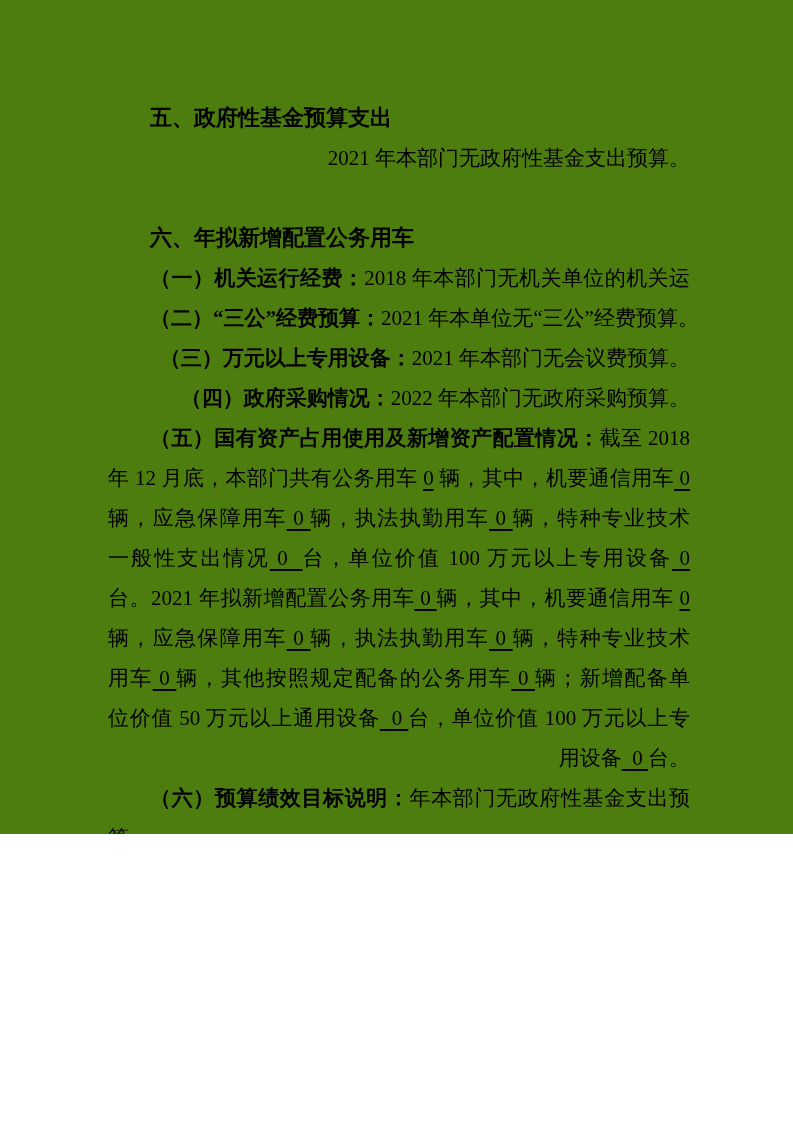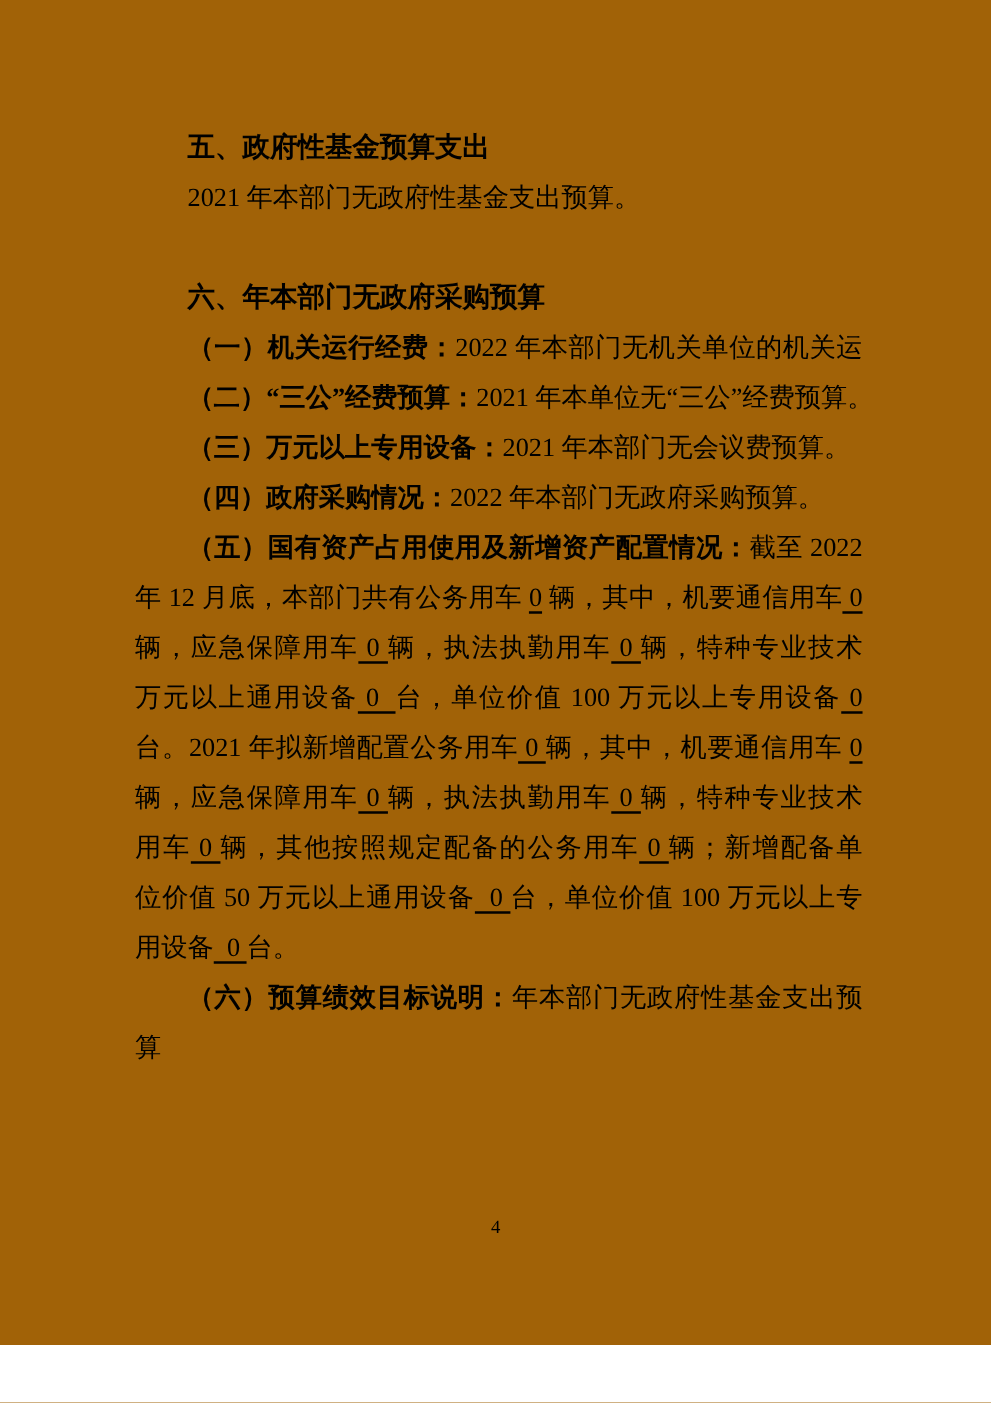--- a/index.html
+++ b/index.html
@@ -3,40 +3,40 @@
 <meta charset="utf-8">
 <style>
   html, body {
     margin: 0;
     padding: 0;
     background: #ffffff;
   }
   .page {
     position: relative;
     width: 793px;
-    height: 1076px;
-    background: #a16207;
+    height: 834px;
+    background: #4d7c0f;
     overflow: hidden;
     color: #000000;
     font-family: "Liberation Serif", "DejaVu Serif", serif;
   }
   .content {
     position: absolute;
     left: 108px;
     top: 98px;
     width: 582px;
   }
   .line {
     font-size: 21px;
     line-height: 40px;
     height: 40px;
     text-align: left;
     overflow: visible;
   }
-  .line.left { white-space: nowrap; }
+  .line.left { white-space: nowrap; text-align: right; }
   .line.just {
     text-align: justify;
     text-align-last: justify;
     text-justify: inter-ideograph;
   }
   .line.indent { text-indent: 42px; }
   .line.blank { height: 40px; }
   .run-h {
     font-family: "Liberation Sans", "DejaVu Sans", sans-serif;
     font-weight: bold;
@@ -62,29 +62,29 @@
   }
 </style>
 </head>
 <body>
 
 <div class="page">
   <div class="content">
       <div class="line indent"><span class="run-h">五、政府性基金预算支出</span></div>
       <div class="line indent left"><span class="run-n">2021 年本部门无政府性基金支出预算。</span></div>
       <div class="line blank"></div>
-      <div class="line indent"><span class="run-h">六、年本部门无政府采购预算</span></div>
-      <div class="line indent just"><span class="run-b">（一）机关运行经费：</span><span class="run-n">2022 年本部门无机关单位的机关运</span></div>
+      <div class="line indent"><span class="run-h">六、年拟新增配置公务用车</span></div>
+      <div class="line indent just"><span class="run-b">（一）机关运行经费：</span><span class="run-n">2018 年本部门无机关单位的机关运</span></div>
       <div class="line indent left"><span class="run-b">（二）“三公”经费预算：</span><span class="run-n">2021 年本单位无“三公”经费预算。</span></div>
       <div class="line indent left"><span class="run-b">（三）万元以上专用设备：</span><span class="run-n">2021 年本部门无会议费预算。</span></div>
       <div class="line indent left"><span class="run-b">（四）政府采购情况：</span><span class="run-n">2022 年本部门无政府采购预算。</span></div>
-      <div class="line indent just"><span class="run-b">（五）国有资产占用使用及新增资产配置情况：</span><span class="run-n">截至 2022</span></div>
+      <div class="line indent just"><span class="run-b">（五）国有资产占用使用及新增资产配置情况：</span><span class="run-n">截至 2018</span></div>
       <div class="line just"><span class="run-n">年 12 月底，本部门共有公务用车 </span><span class="run-u">0</span><span class="run-n"> 辆，其中，机要通信用车</span><span class="run-u">&nbsp;0</span></div>
       <div class="line just"><span class="run-n">辆，应急保障用车</span><span class="run-u">&nbsp;0&nbsp;</span><span class="run-n">辆，执法执勤用车</span><span class="run-u">&nbsp;0&nbsp;</span><span class="run-n">辆，特种专业技术</span></div>
-      <div class="line just"><span class="run-n">万元以上通用设备</span><span class="run-u">&nbsp;0&nbsp;&nbsp;</span><span class="run-n">台，单位价值 100 万元以上专用设备</span><span class="run-u">&nbsp;0</span></div>
+      <div class="line just"><span class="run-n">一般性支出情况</span><span class="run-u">&nbsp;0&nbsp;&nbsp;</span><span class="run-n">台，单位价值 100 万元以上专用设备</span><span class="run-u">&nbsp;0</span></div>
       <div class="line just"><span class="run-n">台。2021 年拟新增配置公务用车</span><span class="run-u">&nbsp;0&nbsp;</span><span class="run-n">辆，其中，机要通信用车 </span><span class="run-u">0</span></div>
       <div class="line just"><span class="run-n">辆，应急保障用车</span><span class="run-u">&nbsp;0&nbsp;</span><span class="run-n">辆，执法执勤用车</span><span class="run-u">&nbsp;0&nbsp;</span><span class="run-n">辆，特种专业技术</span></div>
       <div class="line just"><span class="run-n">用车</span><span class="run-u">&nbsp;0&nbsp;</span><span class="run-n">辆，其他按照规定配备的公务用车</span><span class="run-u">&nbsp;0&nbsp;</span><span class="run-n">辆；新增配备单</span></div>
       <div class="line just"><span class="run-n">位价值 50 万元以上通用设备</span><span class="run-u">&nbsp;&nbsp;0&nbsp;</span><span class="run-n">台，单位价值 100 万元以上专</span></div>
       <div class="line left"><span class="run-n">用设备</span><span class="run-u">&nbsp;&nbsp;0&nbsp;</span><span class="run-n">台。</span></div>
       <div class="line indent just"><span class="run-b">（六）预算绩效目标说明：</span><span class="run-n">年本部门无政府性基金支出预算</span></div>
     </div>
   <div class="page-number">4</div>
 </div>
 

